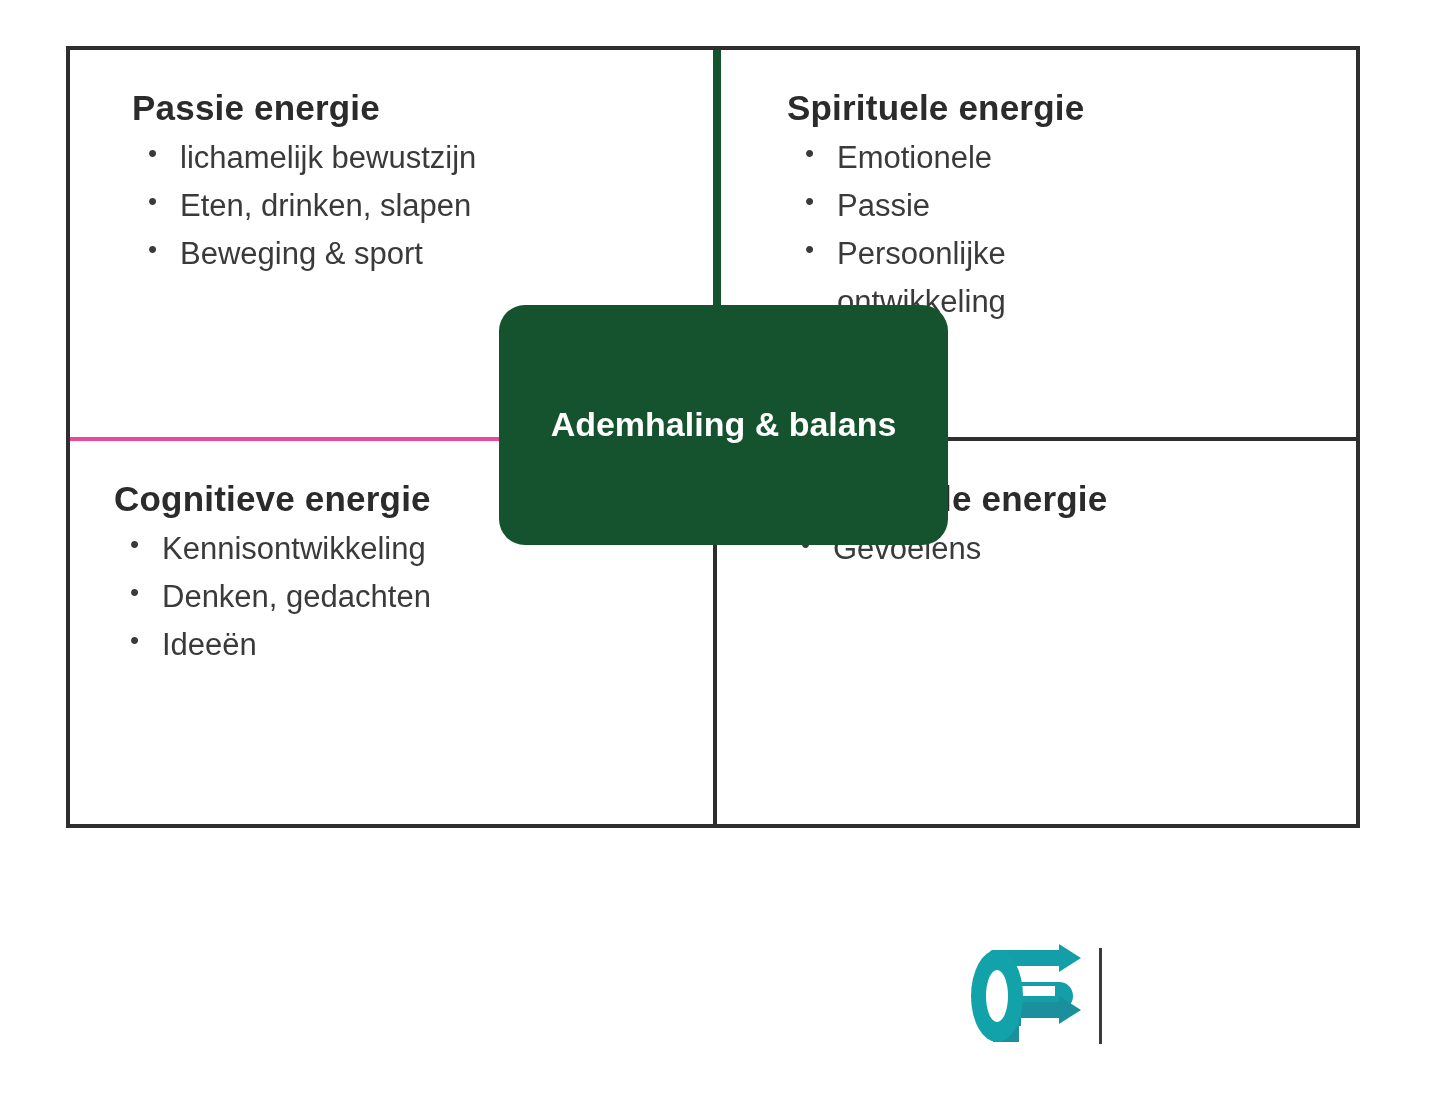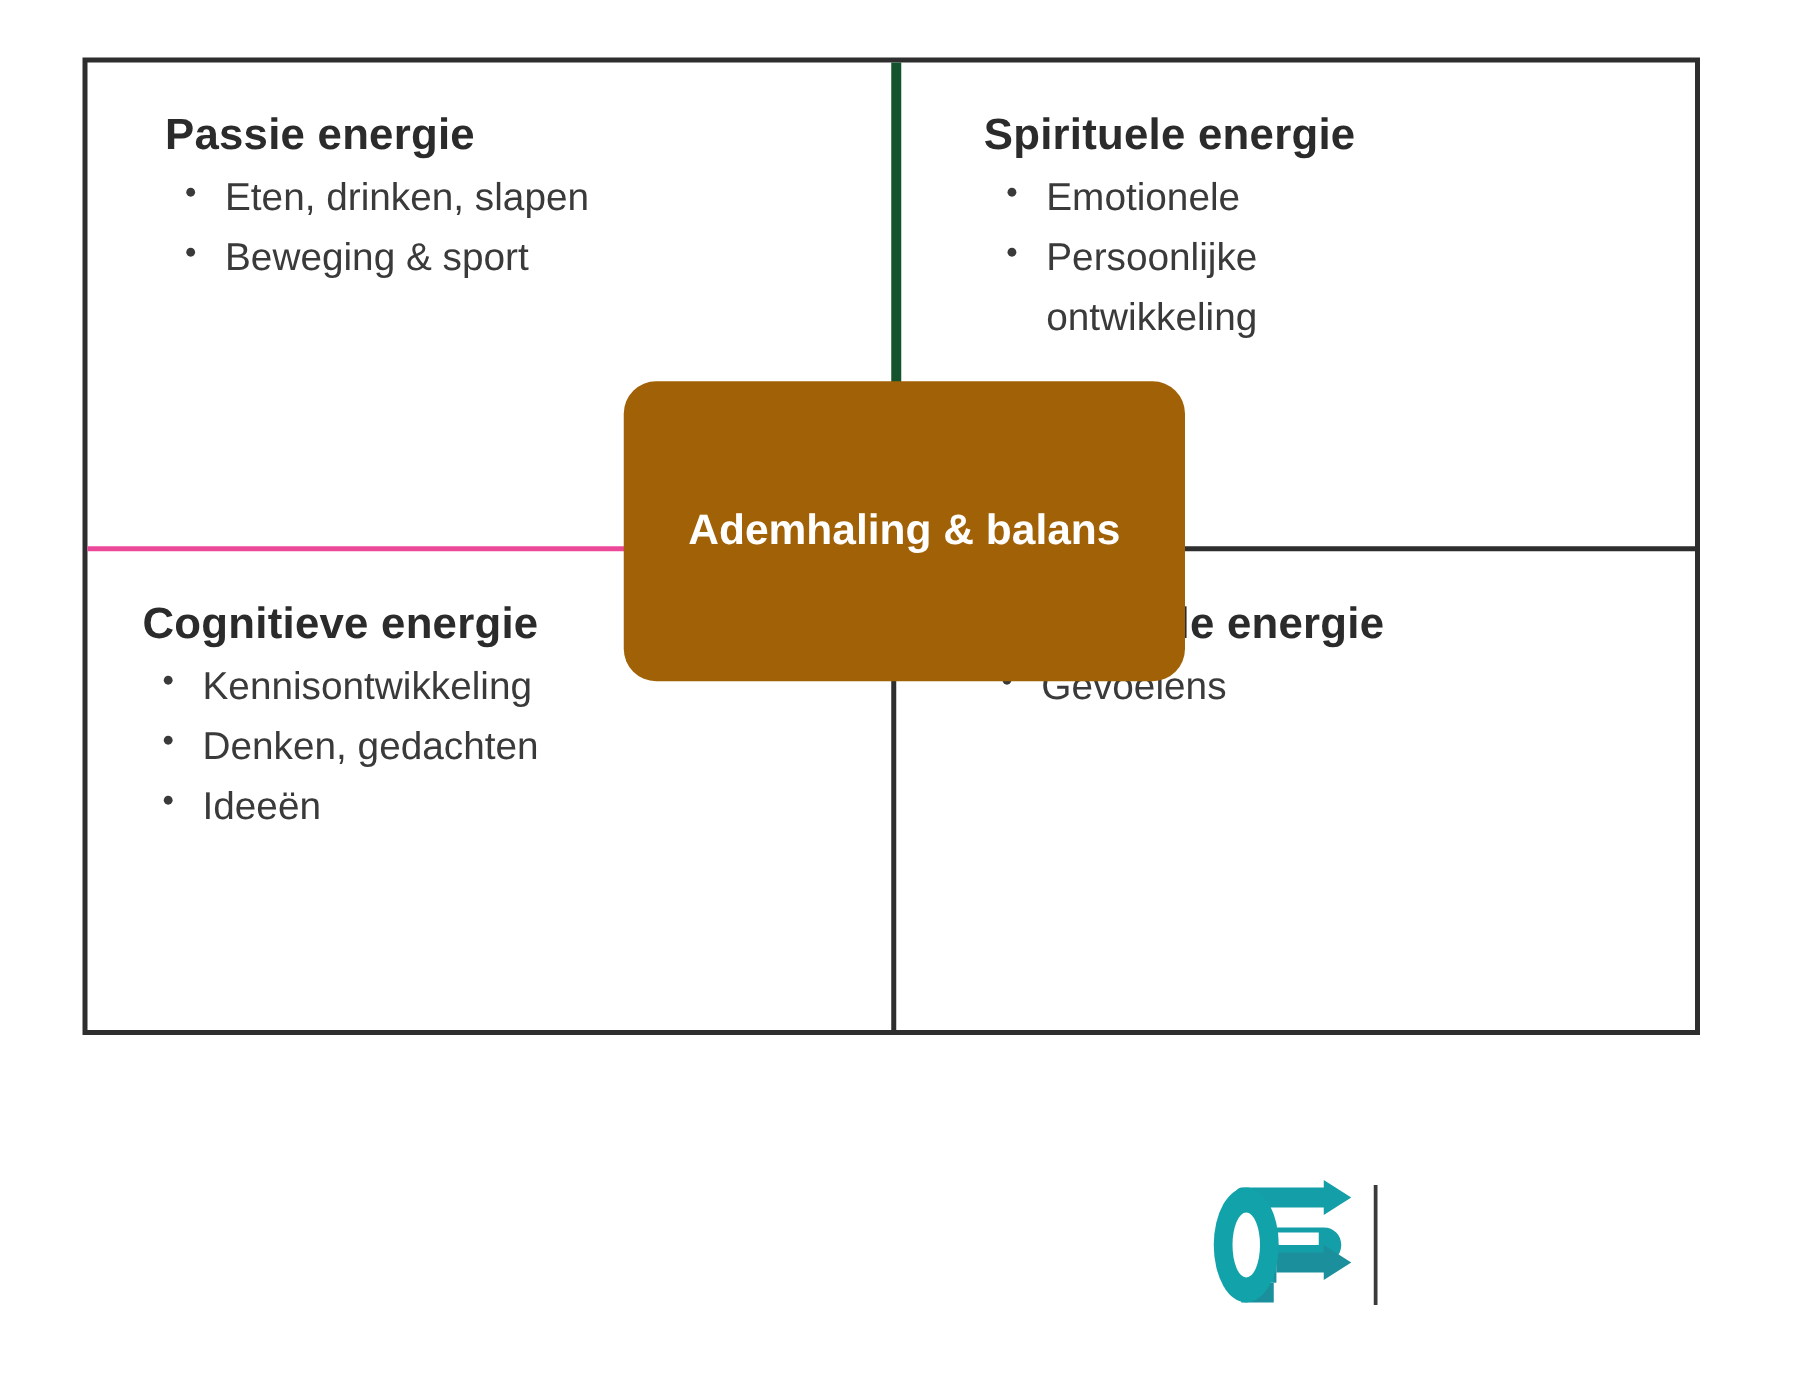--- a/index.html
+++ b/index.html
@@ -76,21 +76,21 @@
     font-size: 26px;
     color: #3a3a3a;
   }
 
   .center-card {
     position: absolute;
     left: 499px;
     top: 305px;
     width: 449px;
     height: 240px;
-    background: #a16207;
+    background: #14532d;
     border-radius: 26px;
     display: flex;
     align-items: center;
     justify-content: center;
     text-align: center;
     color: #ffffff;
     font-size: 34px;
     font-weight: bold;
     line-height: 1.45;
     z-index: 5;
@@ -152,29 +152,31 @@
   }
 </style>
 </head>
 <body>
 
 <div class="diagram">
 
   <div class="quadrant q-tl">
     <div class="q-title">Passie energie</div>
     <ul class="q-list">
+      <li>lichamelijk bewustzijn</li>
       <li>Eten, drinken, slapen</li>
       <li>Beweging &amp; sport</li>
     </ul>
   </div>
 
   <div class="quadrant q-tr">
     <div class="q-title">Spirituele energie</div>
     <ul class="q-list">
       <li>Emotionele</li>
+      <li>Passie</li>
       <li>Persoonlijke ontwikkeling</li>
     </ul>
   </div>
 
   <div class="quadrant q-bl">
     <div class="q-title">Cognitieve energie</div>
     <ul class="q-list">
       <li>Kennisontwikkeling</li>
       <li>Denken, gedachten</li>
       <li>Ideeën</li>

